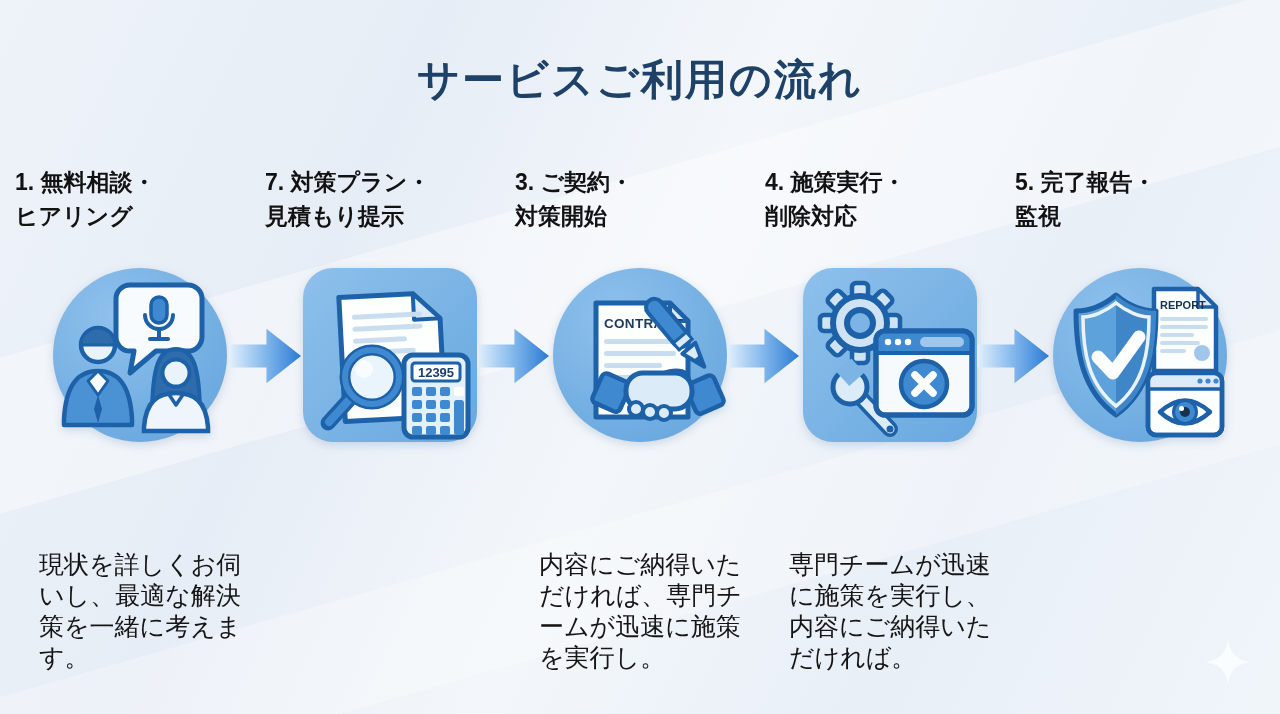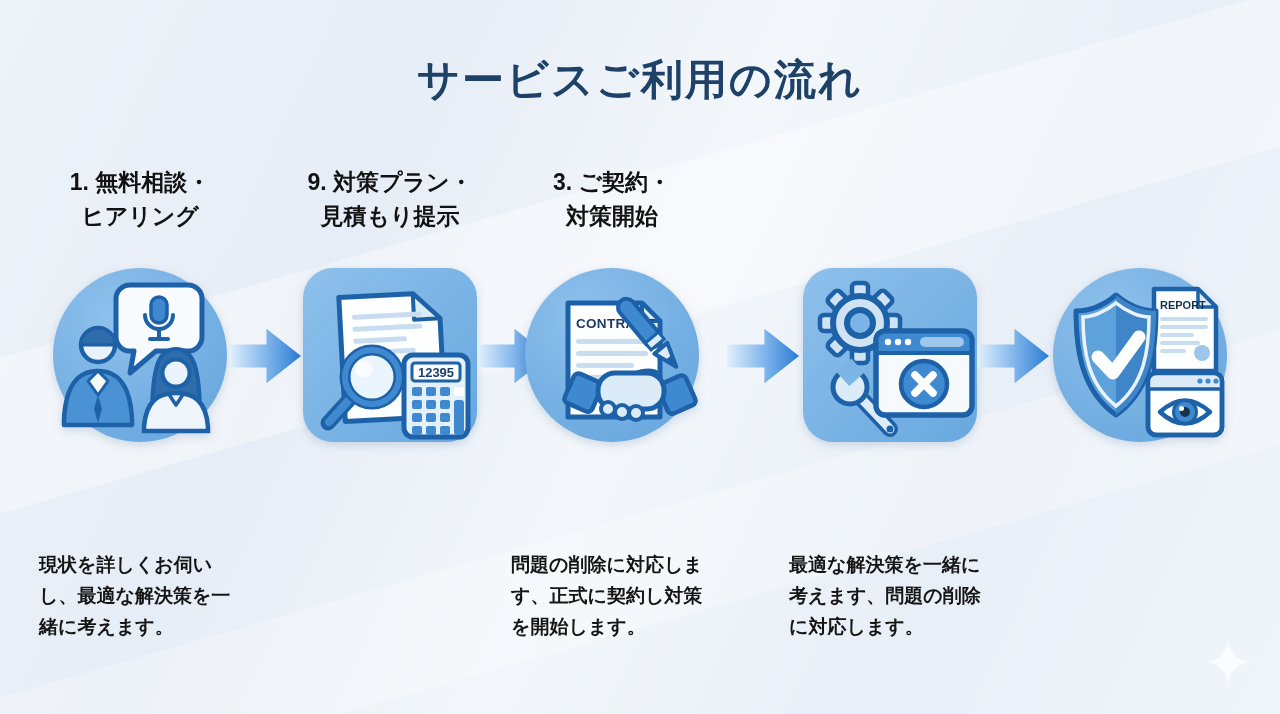--- a/index.html
+++ b/index.html
@@ -14,30 +14,30 @@
   }
   .sheen{position:absolute;width:1800px;height:150px;background:rgba(255,255,255,.38);
          transform:rotate(-16deg);pointer-events:none;}
   .sheen.s1{left:-200px;top:160px;}
   .sheen.s2{left:-100px;top:470px;height:110px;background:rgba(255,255,255,.28);}
   .page-title{
     position:absolute;top:52px;left:0;width:1280px;margin:0;
     text-align:center;font-size:42px;font-weight:800;color:#1e4168;letter-spacing:2px;
   }
   .step{position:absolute;top:165px;width:250px;height:490px;}
-  .step.c1{left:15px}.step.c2{left:265px}.step.c3{left:487px}.step.c4{left:765px}.step.c5{left:1015px}
+  .step.c1{left:15px}.step.c2{left:265px}.step.c3{left:515px}.step.c4{left:765px}.step.c5{left:1015px}
   .step-title{
-    position:absolute;top:0;left:0;width:250px;text-align:center;
+    position:absolute;top:0;left:0;width:250px;
     font-size:23px;line-height:34px;font-weight:800;color:#121212;white-space:pre-line;
   }
   .icon-wrap{position:absolute;top:102px;left:37px;width:176px;height:176px;}
   .icon-wrap svg{display:block;filter:drop-shadow(0 3px 5px rgba(40,80,130,.18));}
   .step-desc{
     position:absolute;top:384px;left:24px;width:206px;
-    font-size:19px;line-height:31px;font-weight:700;color:#151515;
+    font-size:25px;line-height:31px;font-weight:400;color:#151515;
   }
   .arrow{
     position:absolute;top:322px;width:72px;height:68px;
     background:linear-gradient(90deg,#e4f0fc 0%,#8cbeee 45%,#2b7bd5 100%);
     clip-path:polygon(0% 33%,52% 33%,52% 10%,100% 50%,52% 90%,52% 67%,0% 67%);
   }
   .arrow.a1{left:229px}.arrow.a2{left:477px}.arrow.a3{left:727px}.arrow.a4{left:977px}
   .sparkle{position:absolute;left:1203px;top:637px;width:50px;height:50px;}
   svg text{font-family:"Liberation Sans",sans-serif;}
 </style>
@@ -85,21 +85,21 @@
           <path d="M46,128 L42,142 L46,156 L50,142 Z" fill="#1d61a8"></path>
         </g>
       </svg>
     </div>
     <div class="step-desc">現状を詳しくお伺いし、最適な解決策を一緒に考えます。</div>
   </div>
 
   <div class="arrow a1"></div>
 
   <div class="step c2">
-    <div class="step-title">9. 対策プラン・
+    <div class="step-title">7. 対策プラン・
 見積もり提示</div>
     <div class="icon-wrap">
       <svg viewBox="0 0 176 176" width="176" height="176">
         <defs>
           <linearGradient id="g2" x1="0" y1="0" x2="1" y2="1">
             <stop offset="0" stop-color="#8ec0eb"></stop>
               <stop offset="1" stop-color="#68a8df"></stop>
           </linearGradient>
         </defs>
         <rect x="1" y="1" width="174" height="174" rx="30" fill="url(#g2)"></rect>
@@ -181,26 +181,28 @@
               <rect x="138" y="112" width="30" height="32" rx="5" fill="#3f89d1" stroke="#1d61a8" stroke-width="4.5"></rect>
             </g>
           <ellipse cx="120" cy="114" rx="17" ry="10" transform="rotate(-14 120 114)" fill="#cfe3f5" stroke="#1d61a8" stroke-width="4"></ellipse>
           <rect x="74" y="106" width="66" height="36" rx="17" fill="#dcebf8" stroke="#1d61a8" stroke-width="5"></rect>
           <circle cx="84" cy="142" r="7" fill="#dcebf8" stroke="#1d61a8" stroke-width="4"></circle>
           <circle cx="98" cy="145" r="7" fill="#dcebf8" stroke="#1d61a8" stroke-width="4"></circle>
           <circle cx="112" cy="146" r="7" fill="#dcebf8" stroke="#1d61a8" stroke-width="4"></circle>
         </g>
       </svg>
     </div>
-    <div class="step-desc">問題の削除に対応します、正式に契約し対策を開始します。</div>
+    <div class="step-desc">内容にご納得いただければ、専門チームが迅速に施策を実行し。</div>
   </div>
 
   <div class="arrow a3"></div>
 
   <div class="step c4">
+    <div class="step-title">4. 施策実行・
+削除対応</div>
     <div class="icon-wrap">
       <svg viewBox="0 0 176 176" width="176" height="176">
         <defs>
           <linearGradient id="g4" x1="0" y1="0" x2="1" y2="1">
             <stop offset="0" stop-color="#8ec0eb"></stop>
               <stop offset="1" stop-color="#68a8df"></stop>
           </linearGradient>
         </defs>
         <rect x="1" y="1" width="174" height="174" rx="30" fill="url(#g4)"></rect>
         <g stroke="#1d61a8" fill="#cfe3f5">
@@ -232,26 +234,28 @@
             <circle cx="106" cy="75" r="3.2" fill="#fdfefe"></circle>
           <rect x="118" y="70" width="44" height="10" rx="5" fill="#9fc7ec"></rect>
           <g>
             <circle cx="122" cy="117" r="23" fill="#3f89d1" stroke="#1d61a8" stroke-width="4.5"></circle>
             <line x1="113" y1="108" x2="131" y2="126" stroke="#fdfefe" stroke-width="7.5" stroke-linecap="round"></line>
             <line x1="131" y1="108" x2="113" y2="126" stroke="#fdfefe" stroke-width="7.5" stroke-linecap="round"></line>
           </g>
         </g>
       </svg>
     </div>
-    <div class="step-desc">最適な解決策を一緒に考えます、問題の削除に対応します。</div>
+    <div class="step-desc">専門チームが迅速に施策を実行し、内容にご納得いただければ。</div>
   </div>
 
   <div class="arrow a4"></div>
 
   <div class="step c5">
+    <div class="step-title">5. 完了報告・
+監視</div>
     <div class="icon-wrap">
       <svg viewBox="0 0 176 176" width="176" height="176">
         <defs>
           <radialGradient id="g5" cx="35%" cy="28%" r="95%">
             <stop offset="0%" stop-color="#8fc1ec"></stop>
               <stop offset="100%" stop-color="#62a3dc"></stop>
           </radialGradient>
         </defs>
         <circle cx="88" cy="88" r="87" fill="url(#g5)"></circle>
         <g>

